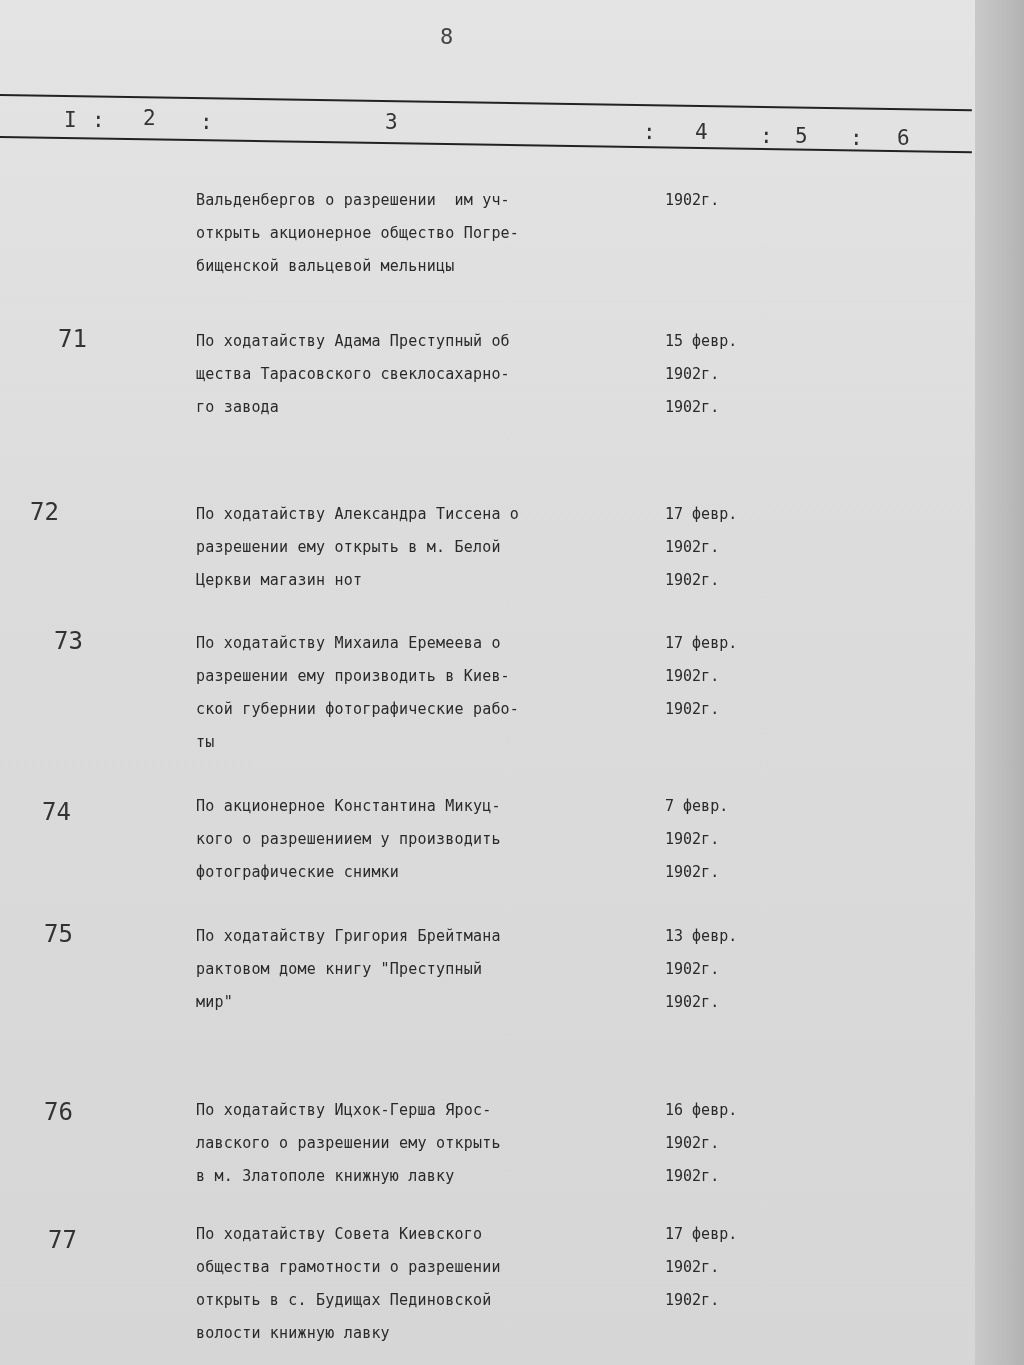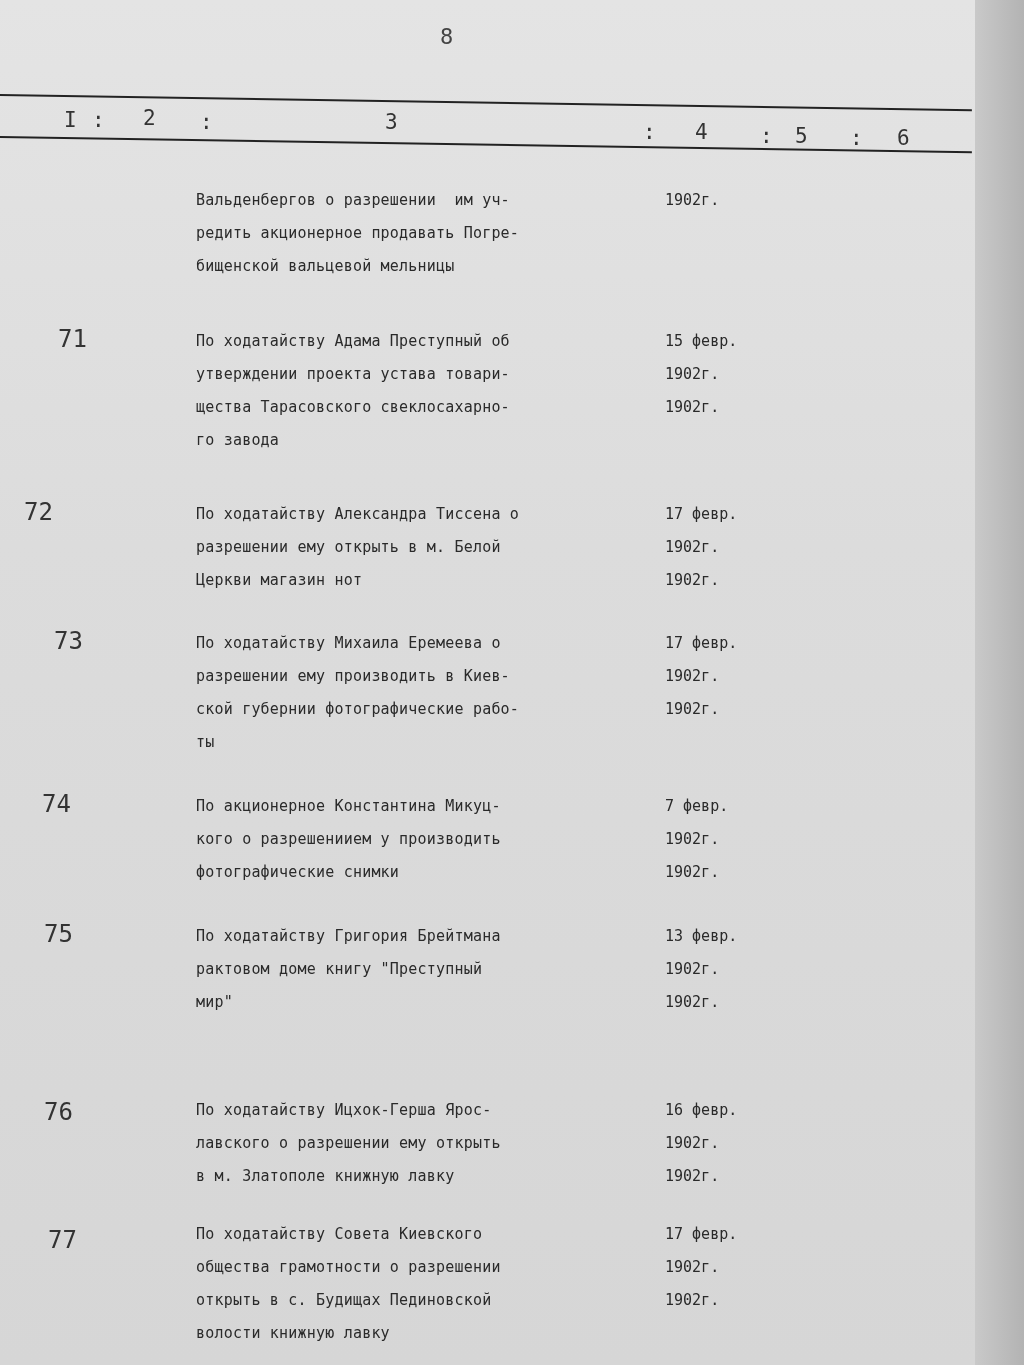--- a/index.html
+++ b/index.html
@@ -55,44 +55,44 @@
     <span class="col-header" style="left:385px;top:110px">3</span>
     <span class="col-header" style="left:643px;top:120px">:</span>
     <span class="col-header" style="left:695px;top:120px">4</span>
     <span class="col-header" style="left:760px;top:124px">:</span>
     <span class="col-header" style="left:795px;top:124px">5</span>
     <span class="col-header" style="left:850px;top:126px">:</span>
     <span class="col-header" style="left:897px;top:126px">6</span>
   </div>
 
   <div class="entry" style="top:184px">
-    <div class="desc"><div>Вальденбергов о разрешении  им уч-</div><div>редить акционерное продавать Погре-</div><div>бищенской вальцевой мельницы</div></div>
+    <div class="desc"><div>Вальденбергов о разрешении  им уч-</div><div>открыть акционерное общество Погре-</div><div>бищенской вальцевой мельницы</div></div>
     <div class="dates"><div>1902г.</div></div>
   </div>
 
   <div class="entry" style="top:325px">
     <div class="num" style="left:58px;top:0px">71</div>
-    <div class="desc"><div>По ходатайству Адама Преступный об</div><div>утверждении проекта устава товари-</div><div>щества Тарасовского свеклосахарно-</div><div>го завода</div></div>
+    <div class="desc"><div>По ходатайству Адама Преступный об</div><div>щества Тарасовского свеклосахарно-</div><div>го завода</div></div>
     <div class="dates"><div>15 февр.</div><div>1902г.</div><div>1902г.</div></div>
   </div>
 
   <div class="entry" style="top:498px">
-    <div class="num" style="left:24px;top:0px">72</div>
+    <div class="num" style="left:30px;top:0px">72</div>
     <div class="desc"><div>По ходатайству Александра Тиссена о</div><div>разрешении ему открыть в м. Белой</div><div>Церкви магазин нот</div></div>
     <div class="dates"><div>17 февр.</div><div>1902г.</div><div>1902г.</div></div>
   </div>
 
   <div class="entry" style="top:627px">
     <div class="num" style="left:54px;top:0px">73</div>
     <div class="desc"><div>По ходатайству Михаила Еремеева о</div><div>разрешении ему производить в Киев-</div><div>ской губернии фотографические рабо-</div><div>ты</div></div>
     <div class="dates"><div>17 февр.</div><div>1902г.</div><div>1902г.</div></div>
   </div>
 
   <div class="entry" style="top:790px">
-    <div class="num" style="left:42px;top:0px">74</div>
+    <div class="num" style="left:42px;top:8px">74</div>
     <div class="desc"><div>По акционерное Константина Микуц-</div><div>кого о разрешениием у производить</div><div>фотографические снимки</div></div>
     <div class="dates"><div>7 февр.</div><div>1902г.</div><div>1902г.</div></div>
   </div>
 
   <div class="entry" style="top:920px">
     <div class="num" style="left:44px;top:0px">75</div>
     <div class="desc"><div>По ходатайству Григория Брейтмана</div><div>рактовом доме книгу "Преступный</div><div>мир"</div></div>
     <div class="dates"><div>13 февр.</div><div>1902г.</div><div>1902г.</div></div>
   </div>
 

